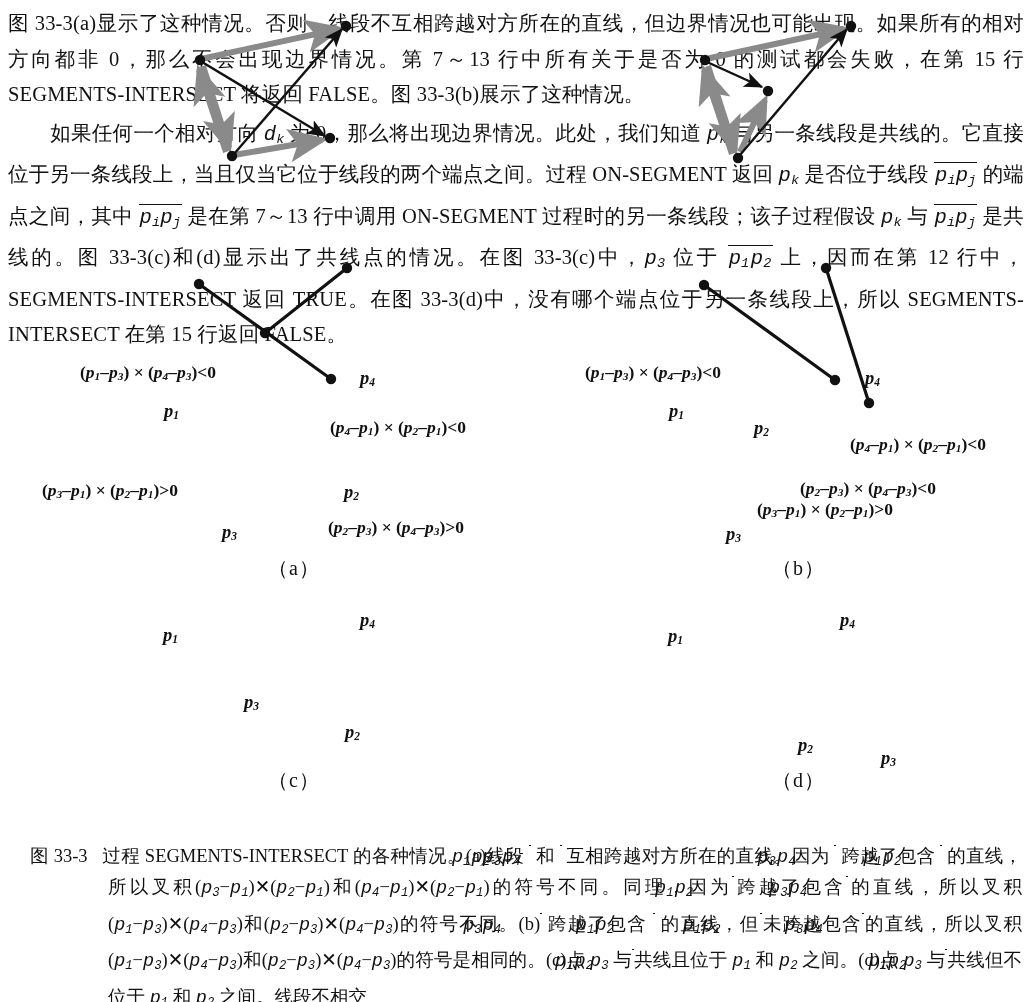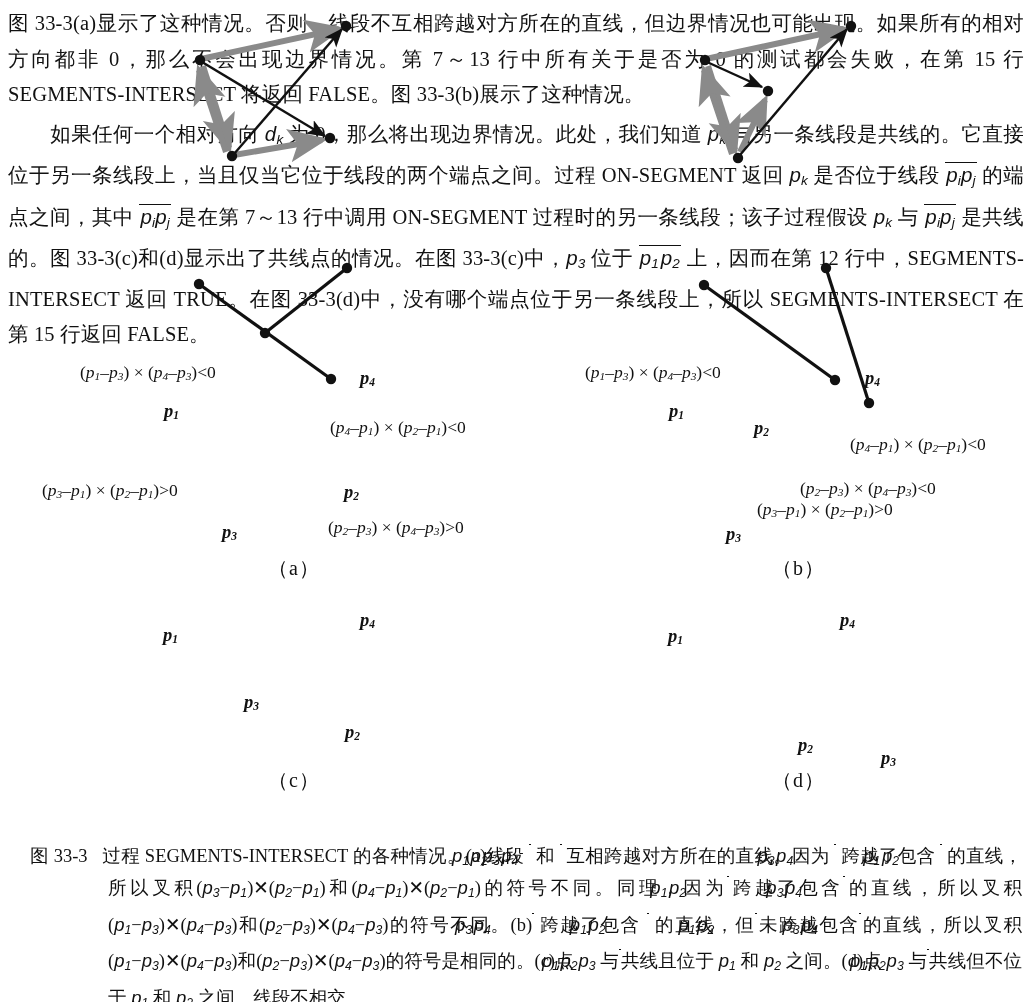--- a/index.html
+++ b/index.html
@@ -27,21 +27,21 @@
     text-justify: inter-character;
     letter-spacing: 0.15px;
   }
   #para-1 { top: 6px; }
   #para-2 { top: 116px; }
 
   .indent2 { padding-left: 2.05em; display: inline-block; }
 
   
   i.v {
-    font-family: Liberation Sans, sans-serif;
+    font-family: Liberation Mono, monospace;
     font-style: italic;
   }
   sub { font-size: 0.66em; vertical-align: -0.22em; font-style: italic; }
   .ovl {
     border-top: 1.6px solid #111;
     padding: 1px 1px;
     display: inline-block;
     line-height: 1.05;
     font-style: italic;
   }
@@ -60,21 +60,21 @@
     letter-spacing: 1px;
     color: #111;
   }
 
   
   .flabel {
     position: absolute;
     font-size: 17.5px;
     font-family: "Liberation Serif", "DejaVu Serif", serif;
     white-space: nowrap;
-    font-weight: normal;
+    font-weight: bold;
     color: #111;
   }
   .flabel i { font-style: italic; }
   .flabel sub { font-size: 0.65em; vertical-align: -0.2em; }
 
   .ptlabel {
     position: absolute;
     font-size: 18.5px;
     font-style: italic;
     font-weight: bold;

